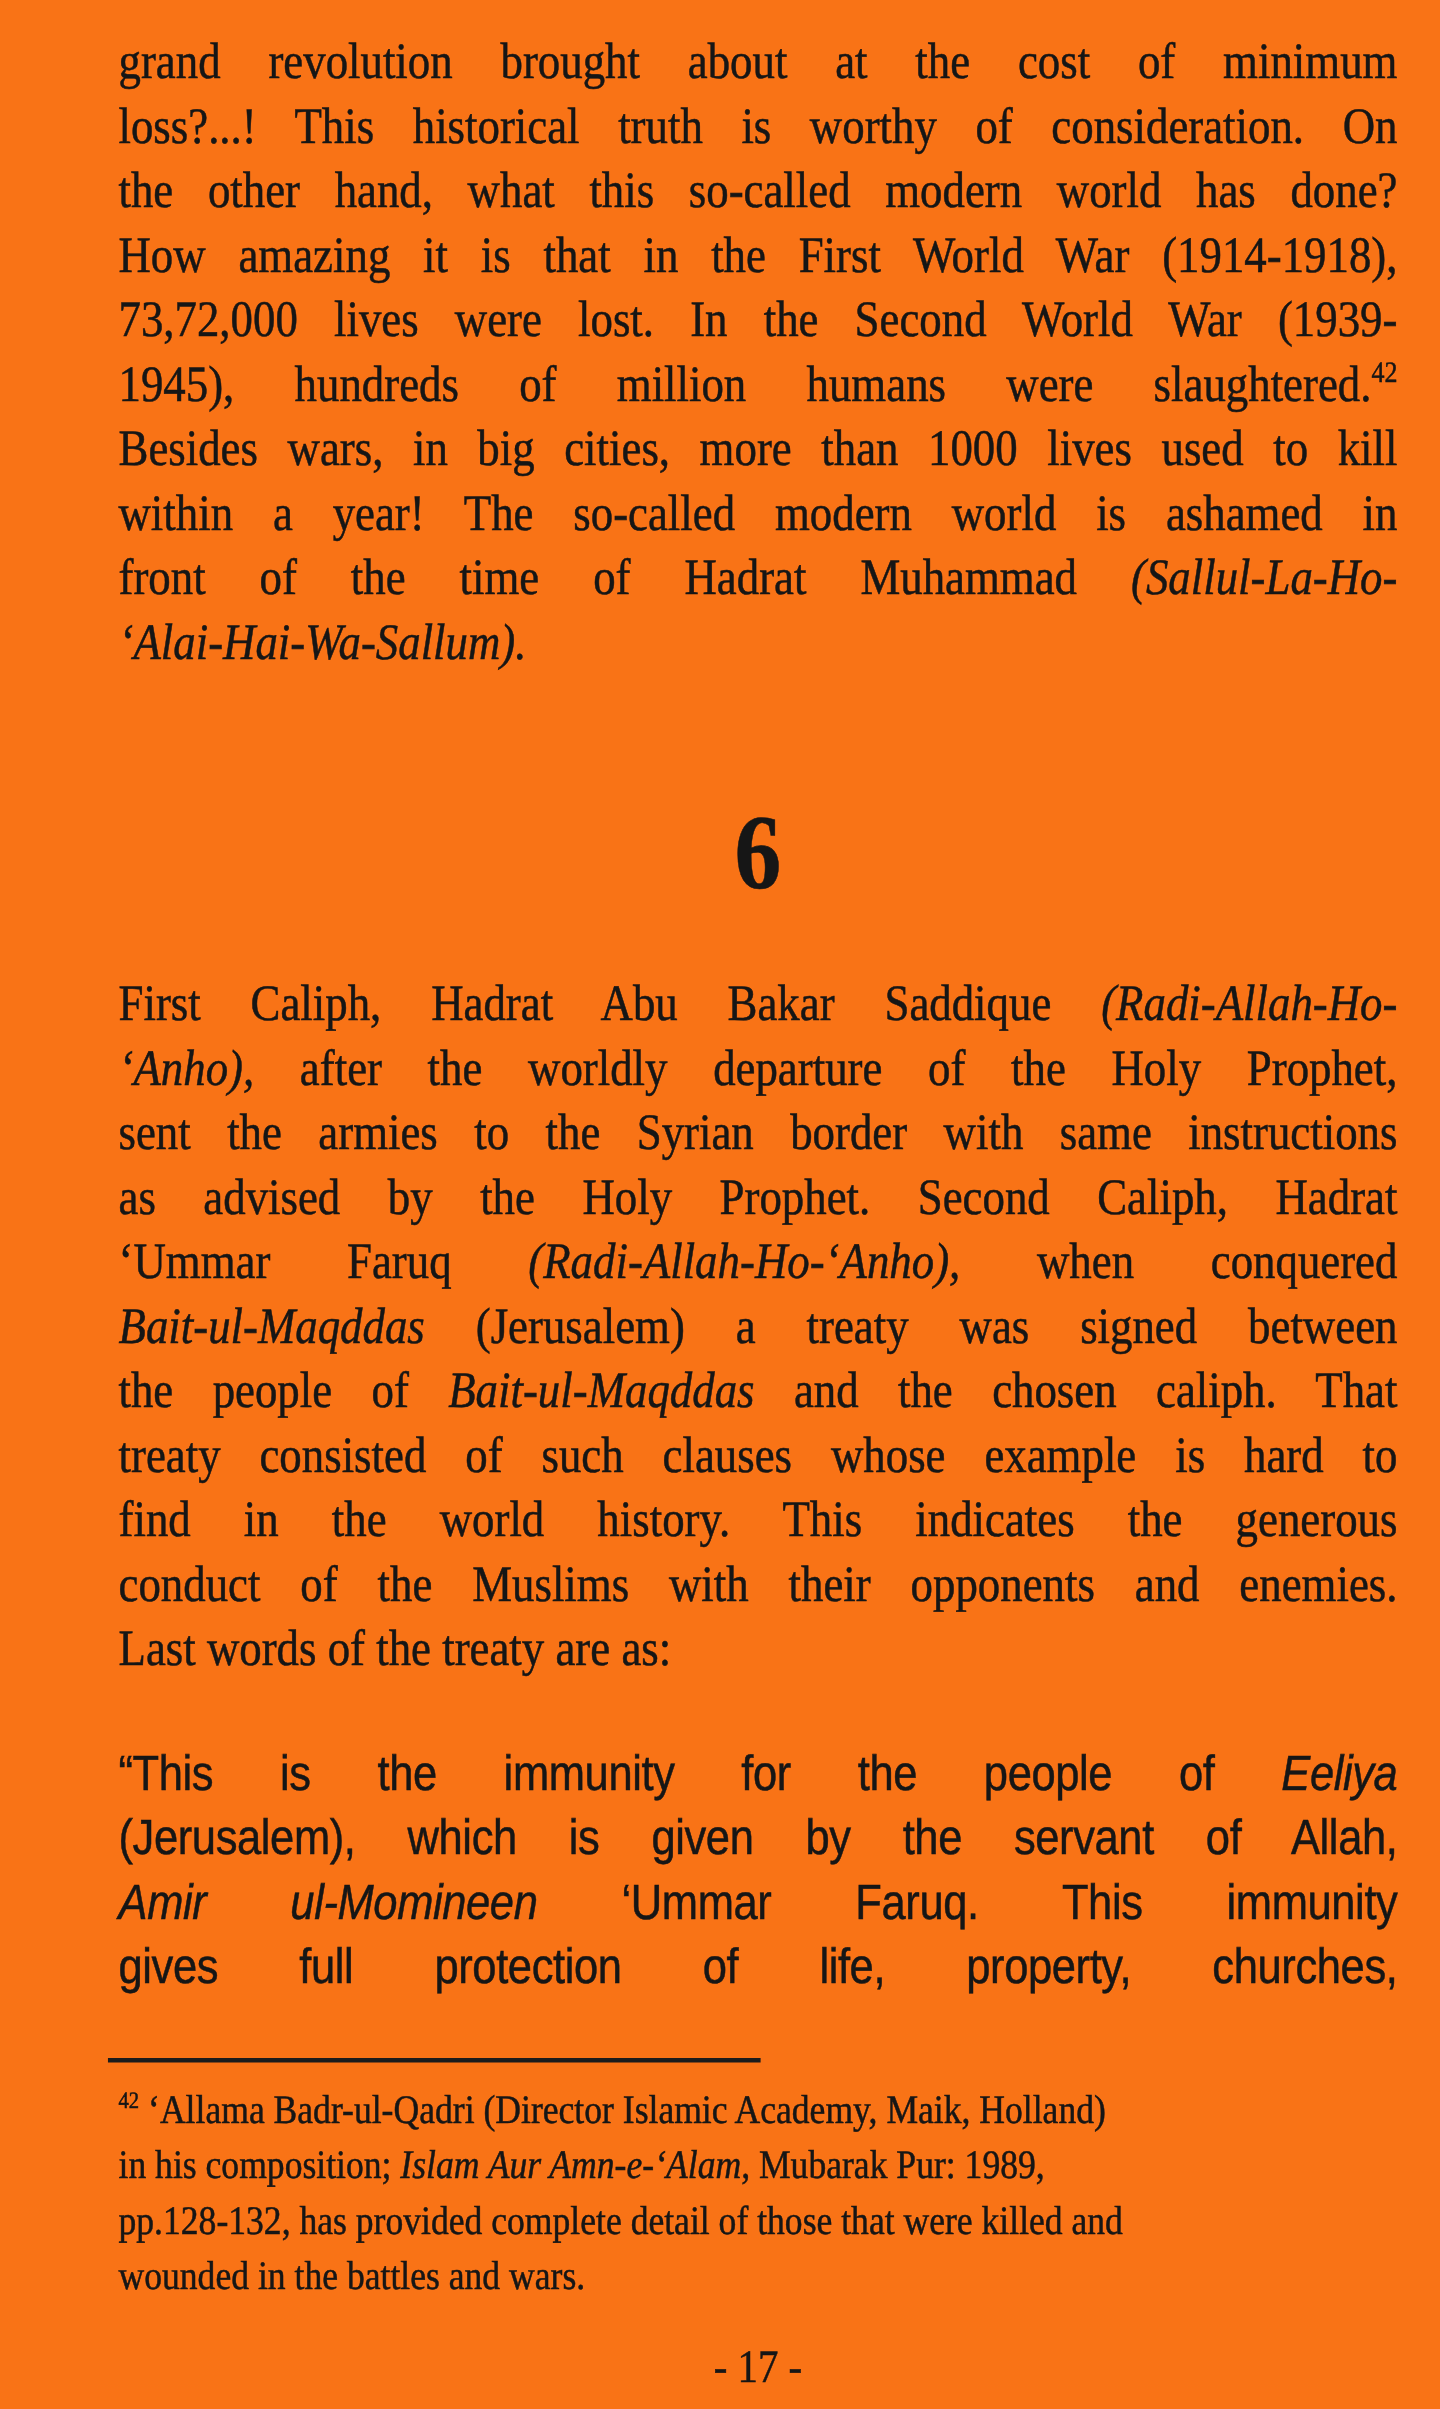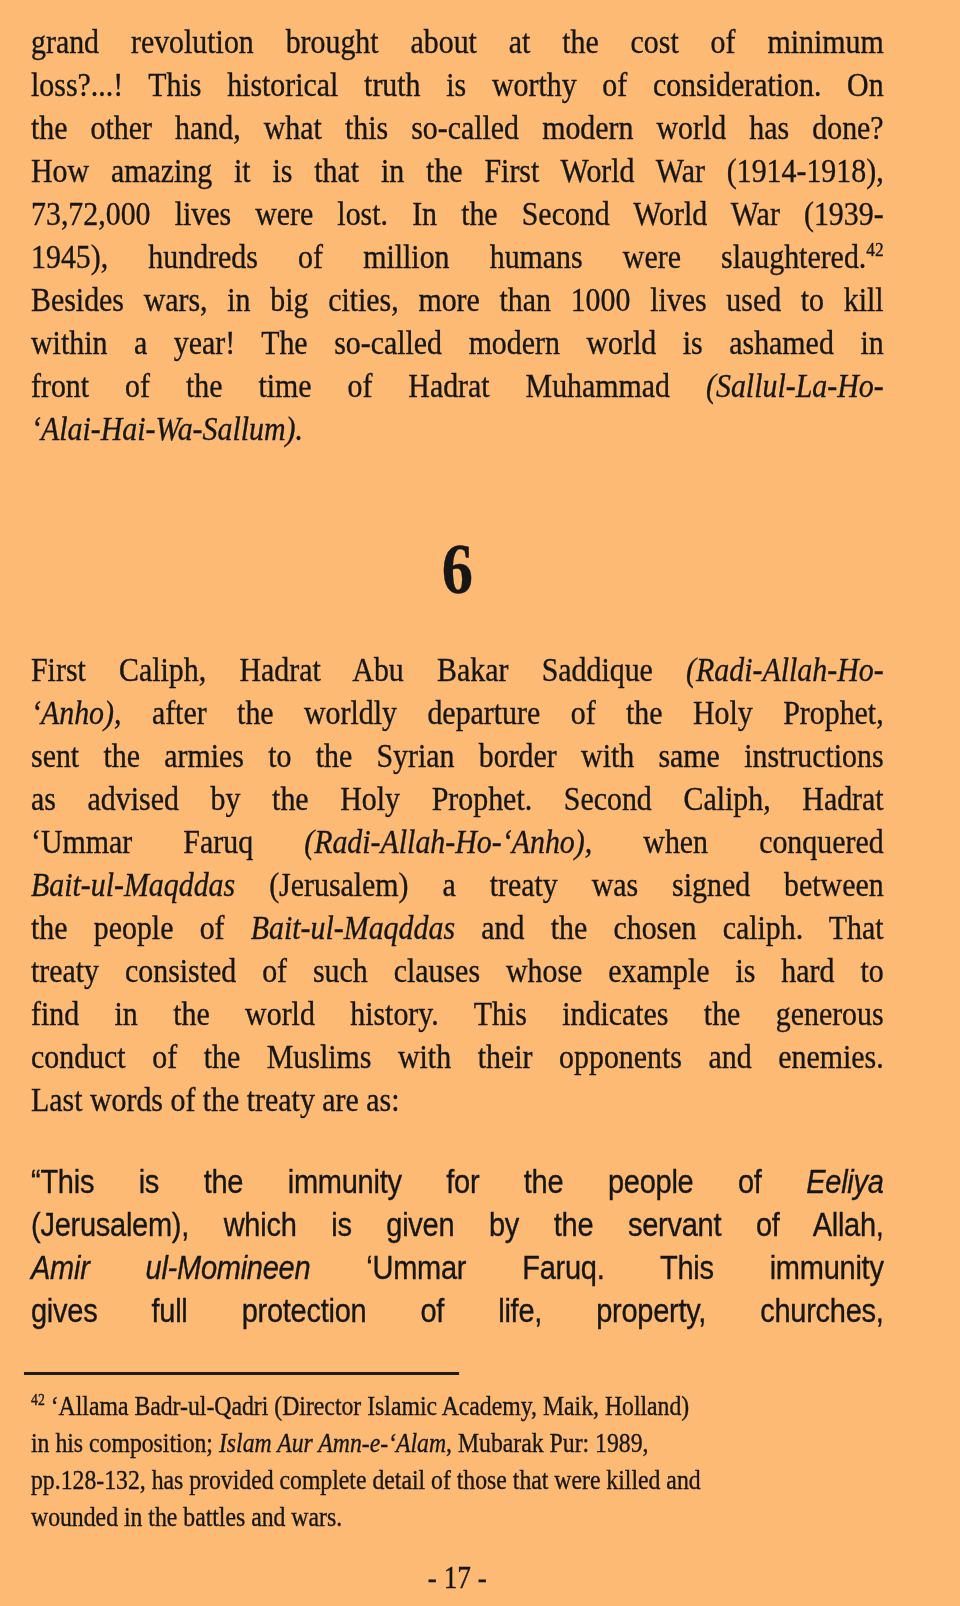--- a/index.html
+++ b/index.html
@@ -1,24 +1,24 @@
 <!DOCTYPE html>
 <html><head>
 <meta charset="utf-8">
 <style>
   html, body { margin: 0; padding: 0; background: #e9e9e7; }
   .page {
     position: relative;
     width: 960px;
     height: 1606px;
     margin: 0 auto;
-    background: #fdba74;
+    background: #f97316;
     color: #161616;
     box-sizing: border-box;
-    padding: 20px 0 0 31px;
+    padding: 20px 0 0 79px;
     overflow: hidden;
     -webkit-text-stroke: 0.35px #161616;
   }
   
   .scalewrap {
     width: 970px;
     transform: scaleX(0.879);
     transform-origin: 0 0;
   }
   .body-serif { font-family: "Liberation Serif", serif; font-size: 34px; }

